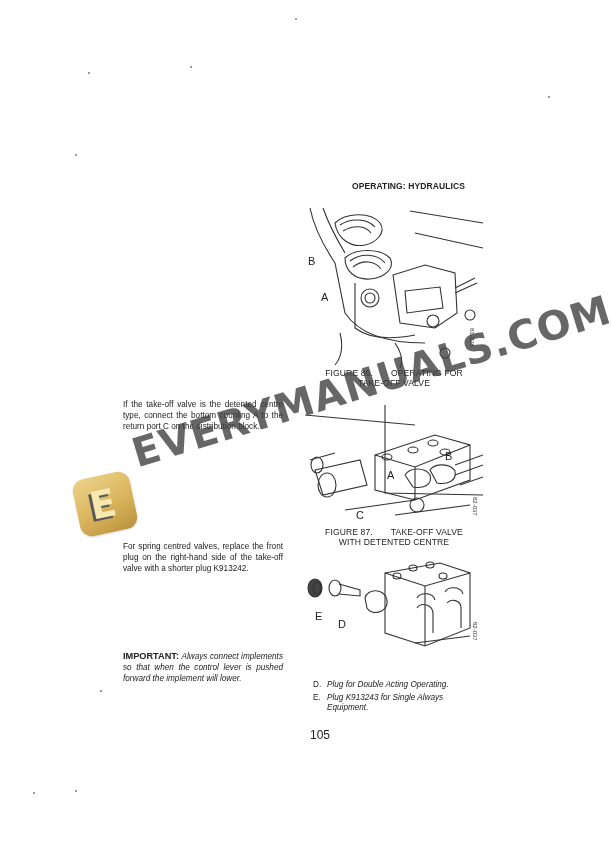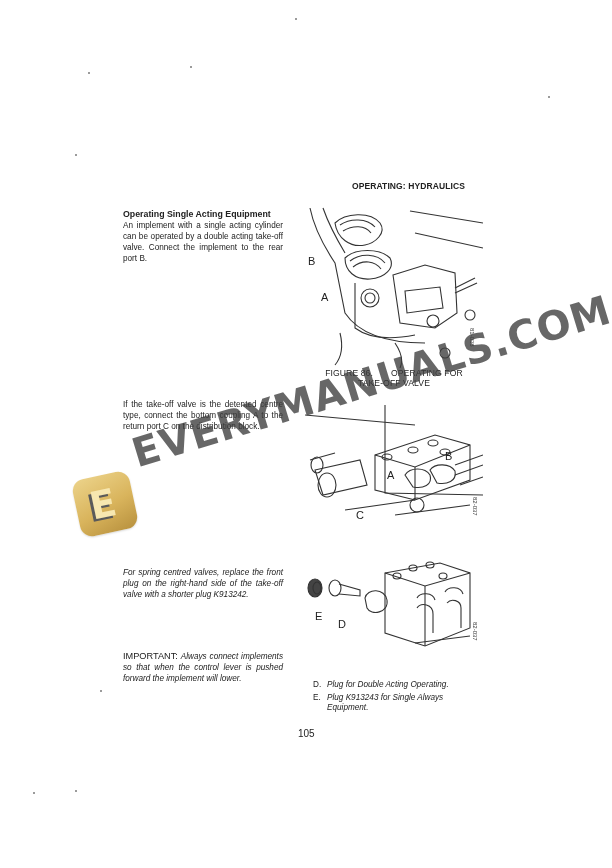--- a/index.html
+++ b/index.html
@@ -12,21 +12,21 @@
   .running-header {
     position: absolute; left: 352px; top: 181px;
     font-size: 8.5px; font-weight: bold; letter-spacing: 0.1px; color: #222;
   }
 
   .text-block {
     position: absolute; left: 123px; width: 160px;
     font-size: 8.2px; line-height: 11px; text-align: justify; color: #222;
   }
   .heading { font-weight: bold; font-size: 8.8px; line-height: 11px; text-align: left; }
-  .imp-label { font-weight: normal; font-style: normal; font-size: 9.2px; }
+  .imp-label { font-weight: bold; font-style: normal; font-size: 9.2px; }
   .italic { font-style: italic; }
 
   .figure {
     position: absolute; left: 305px; width: 178px;
   }
   .fig-art { position: relative; width: 178px; }
   .fig-art svg { display: block; }
   .caption {
     text-align: center; font-size: 8.6px; line-height: 10px; color: #222; font-weight: normal;
     letter-spacing: 0.1px;
@@ -42,21 +42,21 @@
 
   .legend {
     position: absolute; left: 313px; top: 680px; width: 170px;
     font-size: 8.2px; line-height: 10.5px; color: #222;
   }
   .legend-item { display: flex; }
   .legend-key { width: 14px; flex: 0 0 14px; }
   .legend-text { font-style: italic; }
 
   .page-number {
-    position: absolute; left: 298px; top: 728px; font-size: 10px; color: #222;
+    position: absolute; left: 310px; top: 728px; font-size: 12px; color: #222;
   }
 
   .watermark {
     position: absolute; left: 70px; top: 335px; width: 480px; height: 210px;
     pointer-events: none;
   }
   .wm-logo {
     position: absolute; left: 6px; top: 140px; width: 58px; height: 58px;
     border-radius: 12px; transform: rotate(-12deg);
     background: linear-gradient(160deg, #ecd38a 0%, #d9b45c 55%, #b8913e 100%);
@@ -76,30 +76,26 @@
 
   .speck { position: absolute; width: 1.5px; height: 1.5px; background: #888; border-radius: 50%; }
 </style>
 </head>
 <body>
 
 <div class="page">
 
   <div class="running-header">OPERATING: HYDRAULICS</div>
 
-  <div class="text-block" style="top:209px;">
-    <div class="heading">Operating Single Acting Equipment</div>
-    <div>An implement with a single acting cylinder can be operated by a double acting take-off valve. Connect the implement to the rear port B.</div>
-  </div>
 
   <div class="text-block" style="top:399px;">
     <div>If the take-off valve is the detented centre type, connect the bottom coupling A to the return port C on the distribution block.</div>
   </div>
 
-  <div class="text-block" style="top:567px;font-style:italic;">
+  <div class="text-block" style="top:541px;">
     <div>For spring centred valves, replace the front plug on the right-hand side of the take-off valve with a shorter plug K913242.</div>
   </div>
 
   <div class="text-block" style="top:651px;">
     <span class="imp-label">IMPORTANT:</span>
     <span class="italic">Always connect implements so that when the control lever is pushed forward the implement will lower.</span>
   </div>
 
   <div class="figure" style="top:203px;">
     <div class="fig-art" style="height:165px;">
@@ -160,20 +156,24 @@
           <path d="M150 70 L178 60"></path>
           <path d="M155 80 L178 72"></path>
         <path d="M40 105 L110 95"></path>
           <path d="M90 110 L165 100"></path>
       </svg>
       <span class="callout" style="left:140px;top:45px;">B</span>
       <span class="callout" style="left:82px;top:64px;">A</span>
       <span class="callout" style="left:51px;top:104px;">C</span>
       <span class="code-label" style="left:173px;top:92px;">82-037</span>
     </div>
+    <div class="caption">
+      <div><span class="num">FIGURE 87.</span><span>TAKE-OFF VALVE</span></div>
+      <div>WITH DETENTED CENTRE</div>
+    </div>
   </div>
 
   <div class="figure" style="top:558px;">
     <div class="fig-art" style="height:92px;">
       <svg width="178" height="92" viewBox="0 0 178 92" fill="none" stroke="#333" stroke-width="1.1">
         <ellipse cx="10" cy="30" rx="7" ry="9" fill="#444"></ellipse>
           <ellipse cx="12" cy="30" rx="4" ry="6"></ellipse>
         <ellipse cx="30" cy="30" rx="6" ry="8"></ellipse>
           <path d="M34 26 L55 32 L55 38 L34 36"></path>
         <path d="M80 15 L135 5 L165 15 L165 70 L120 88 L80 75 Z"></path>

